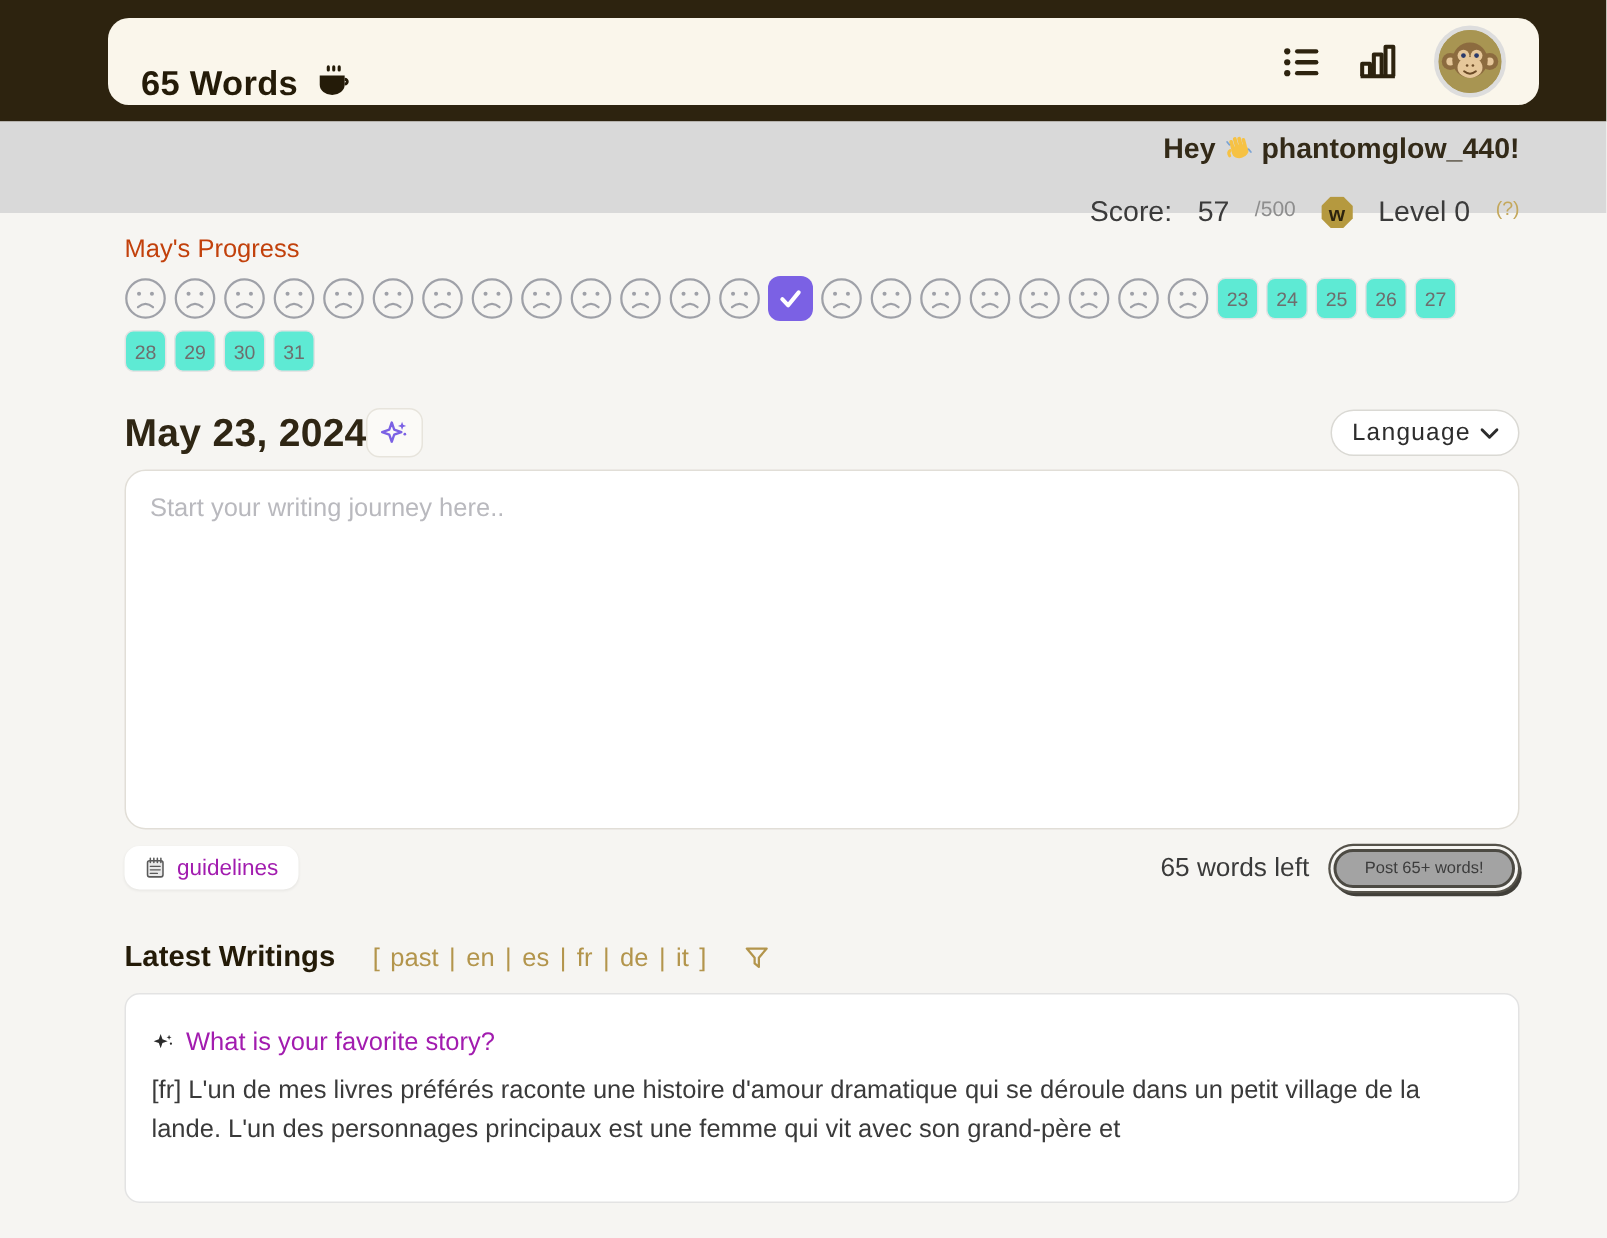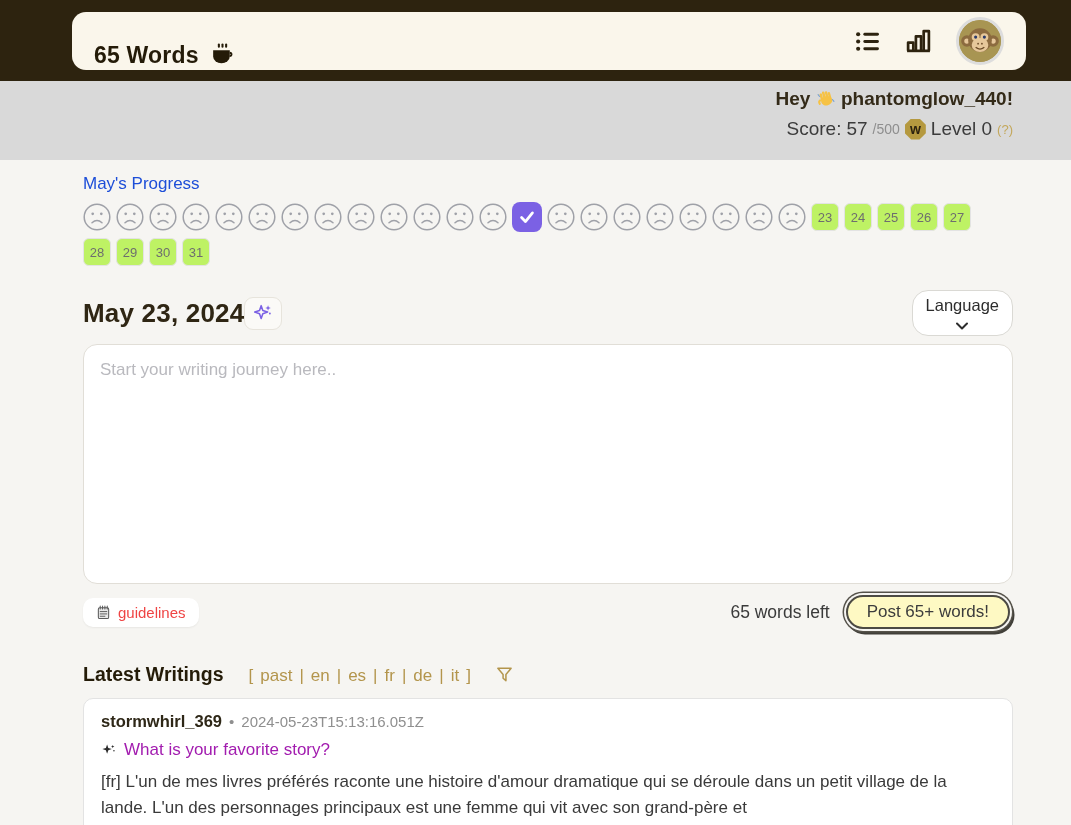--- a/index.html
+++ b/index.html
@@ -10,60 +10,60 @@
   .header { height: 81px; background: #2d230f; display: flex; align-items: flex-start; }
   .header-pill { margin: 12px 45px 0 72px; flex: 1; height: 58px; background: #faf6eb;
     border-radius: 14px; display: flex; align-items: center; justify-content: space-between; padding: 0 22px; }
   .brand { display: flex; align-items: center; gap: 10px; cursor: pointer; margin-top: 28px; }
   .brand-title { font-size: 23px; font-weight: bold; color: #241b08; letter-spacing: .2px; }
   .header-right { display: flex; align-items: center; gap: 24px; }
   .hicon { width: 27px; height: 27px; display: inline-flex; cursor: pointer; }
   .avatar { width: 48px; height: 48px; border-radius: 50%; border: 3px solid #dddddd; overflow: hidden; cursor: pointer; background:#a89552; }
 
   
-  .banner { height: 79px; background: #d9d9d9; text-align: right; padding: 7px 58px 0 0; }
+  .banner { height: 61px; background: #d9d9d9; text-align: right; padding: 7px 58px 0 0; }
   .banner .line1 { font-size: 19px; font-weight: bold; color: #332a18; }
-  .banner .line2 { font-size: 19px; color: #3b3b3b; margin-top: 8px; display:flex; justify-content:flex-end; align-items:center; gap:5px;}
+  .banner .line2 { font-size: 19px; color: #3b3b3b; margin-top: 20px; display:flex; justify-content:flex-end; gap:17px;}
   .score-max { font-size: 14px; color: #8e8e8e; }
   .w-badge { display: inline-flex; width: 21px; height: 21px; background: #b5993f; color: #2d230f;
     font-weight: bold; font-size: 14px; align-items: center; justify-content: center;
     clip-path: polygon(30% 0,70% 0,100% 30%,100% 70%,70% 100%,30% 100%,0 70%,0 30%); }
   .level-help { font-size: 13px; color: #c4a85c; cursor: pointer; }
   .wave { width: 20px; height: 20px; display:inline-flex; vertical-align: -3px; }
 
   
   .main { margin-left: 83px; width: 930px; }
-  .progress-title { margin-top: 14px; font-size: 17px; color: #1d4ed8; }
+  .progress-title { margin-top: 14px; font-size: 17px; color: #c2410c; }
   .progress-row { display: flex; align-items: center; gap: 5px; margin-top: 8px; }
   .progress-row + .progress-row { margin-top: 6px; }
   .day-face { width: 28px; height: 28px; display: inline-flex; cursor: pointer; }
   .day-done { width: 30px; height: 30px; border-radius: 8px; background: #7b61e4; display: inline-flex;
     align-items: center; justify-content: center; cursor: pointer; }
-  .day-num { width: 28px; height: 28px; border-radius: 6px; background: #bef264; border: 1px solid #e3e3e3;
+  .day-num { width: 28px; height: 28px; border-radius: 6px; background: #5eead4; border: 1px solid #e3e3e3;
     color: #6e6e6e; font-size: 13px; display: inline-flex; align-items: center; justify-content: center; cursor: pointer; }
 
   .date-row { margin-top: 24px; display: flex; align-items: center; justify-content: space-between; }
   .date-left { display: flex; align-items: center; gap: 0; }
   .date-title { font-size: 26px; font-weight: bold; color: #2f2614; letter-spacing: .2px; }
   .sparkle-btn { width: 38px; height: 33px; border-radius: 9px; background: #fbfaf7; border: 1px solid #e7e4dc;
     display: inline-flex; align-items: center; justify-content: center; cursor: pointer; }
   .lang-btn { background: #fff; border: 1px solid #dad9d4; border-radius: 16px; padding: 5px 13px;
     font-size: 16.5px; color: #2d2d2d; display: inline-flex; align-items: center; gap: 7px; cursor: pointer; }
 
   .editor-box { margin-top: 8px; width: 100%; height: 240px; border: 1px solid #e1ded7; border-radius: 14px;
     background: #fff; padding: 15px 16px; font-size: 17px; font-family: "Liberation Sans", sans-serif;
     color: #333; resize: none; outline: none; display: block; }
   .editor-box::placeholder { color: #b9b9be; }
 
   .controls { margin-top: 11px; display: flex; align-items: center; }
-  .guidelines-btn { background: #fff; border-radius: 10px; padding: 6px 13px; font-size: 15px; color: #ef4444;
+  .guidelines-btn { background: #fff; border-radius: 10px; padding: 6px 13px; font-size: 15px; color: #a21caf;
     display: inline-flex; align-items: center; gap: 7px; cursor: pointer; box-shadow: 0 1px 2px rgba(0,0,0,.06); }
   .spacer { flex: 1; }
   .words-left { font-size: 17.5px; color: #3a3a3a; margin-right: 16px; }
-  .post-btn { background: #fef9c3; color: #3c3c3c; font-size: 17px; font-family: "Liberation Sans", sans-serif;
+  .post-btn { background: #a3a3a3; color: #3c3c3c; font-size: 11px; font-family: "Liberation Sans", sans-serif;
     border: 2px solid #4c4a43; border-radius: 17px; padding: 5px 19px; cursor: pointer; margin-right: 3px;
     box-shadow: 0 0 0 2px #f6f5f2, 0 0 0 3.5px #55524a, 2px 3px 0 2.5px #413f39; }
 
   .latest-row { margin-top: 34px; display: flex; align-items: baseline; gap: 25px; }
   .latest-title { font-size: 19.5px; font-weight: bold; color: #241b08; }
   .filters { font-size: 17px; color: #b3954c; display: inline-flex; align-items: baseline; gap: 7px; }
   .filters .flink { cursor: pointer; }
   .funnel { width: 17px; height: 17px; display: inline-flex; align-self: center; cursor: pointer; }
 
   .post-card { margin-top: 12px; background: #fff; border: 1px solid #e3e3e3; border-radius: 10px;
@@ -362,21 +362,21 @@
       <span class="sparkle-btn">
         <span style="display:inline-flex;">
           <svg viewBox="0 0 24 24" width="22" height="22">
             <path d="M10 4 L11.8 9.2 L17 11 L11.8 12.8 L10 18 L8.2 12.8 L3 11 L8.2 9.2 Z" fill="none" stroke="#7b61e4" stroke-width="1.7" stroke-linejoin="round"></path>
             <path d="M17.5 3.5 L18.3 5.7 L20.5 6.5 L18.3 7.3 L17.5 9.5 L16.7 7.3 L14.5 6.5 L16.7 5.7 Z" fill="#7b61e4"></path>
             <circle cx="19.5" cy="12.5" r="1" fill="#7b61e4"></circle>
           </svg>
         </span>
       </span>
     </div>
-    <button class="lang-btn" style="font-family:Liberation Sans, sans-serif;flex-direction:column;">
+    <button class="lang-btn" style="font-family:Liberation Mono, monospace;">
       <span>Language</span>
       <span style="display:inline-flex;">
         <svg viewBox="0 0 12 8" width="12" height="8">
             <path d="M1 1.5 L6 6.5 L11 1.5" fill="none" stroke="#2d2d2d" stroke-width="2" stroke-linecap="round" stroke-linejoin="round"></path>
           </svg>
       </span>
     </button>
   </div>
 
   <textarea class="editor-box" placeholder="Start your writing journey here.." style=""></textarea>
@@ -415,25 +415,20 @@
         <span>]</span>
       </span>
     <span class="funnel">
       <svg viewBox="0 0 18 18" width="17" height="17">
         <path d="M2 2.5 h14 L10.5 9 v6.5 L7.5 13 V9 Z" fill="none" stroke="#b3954c" stroke-width="1.6" stroke-linejoin="round"></path>
       </svg>
     </span>
   </div>
 
   <div class="post-card">
-    <div class="post-head">
-      <span class="post-author">stormwhirl_369</span>
-      <span class="post-meta">•</span>
-      <span class="post-meta">2024-05-23T15:13:16.051Z</span>
-    </div>
     <div class="post-prompt">
       <span style="display:inline-flex;">
         <svg viewBox="0 0 16 16" width="15" height="15">
           <path d="M6.5 1.5 L7.8 5.2 L11.5 6.5 L7.8 7.8 L6.5 11.5 L5.2 7.8 L1.5 6.5 L5.2 5.2 Z" fill="#2b2b2b"></path>
           <path d="M12.5 2 l.5 1.3 1.3 .5 -1.3 .5 -.5 1.3 -.5 -1.3 -1.3 -.5 1.3 -.5 Z" fill="#2b2b2b"></path>
           <circle cx="13.8" cy="8.3" r=".8" fill="#2b2b2b"></circle>
         </svg>
       </span>
       <span>What is your favorite story?</span>
     </div>

